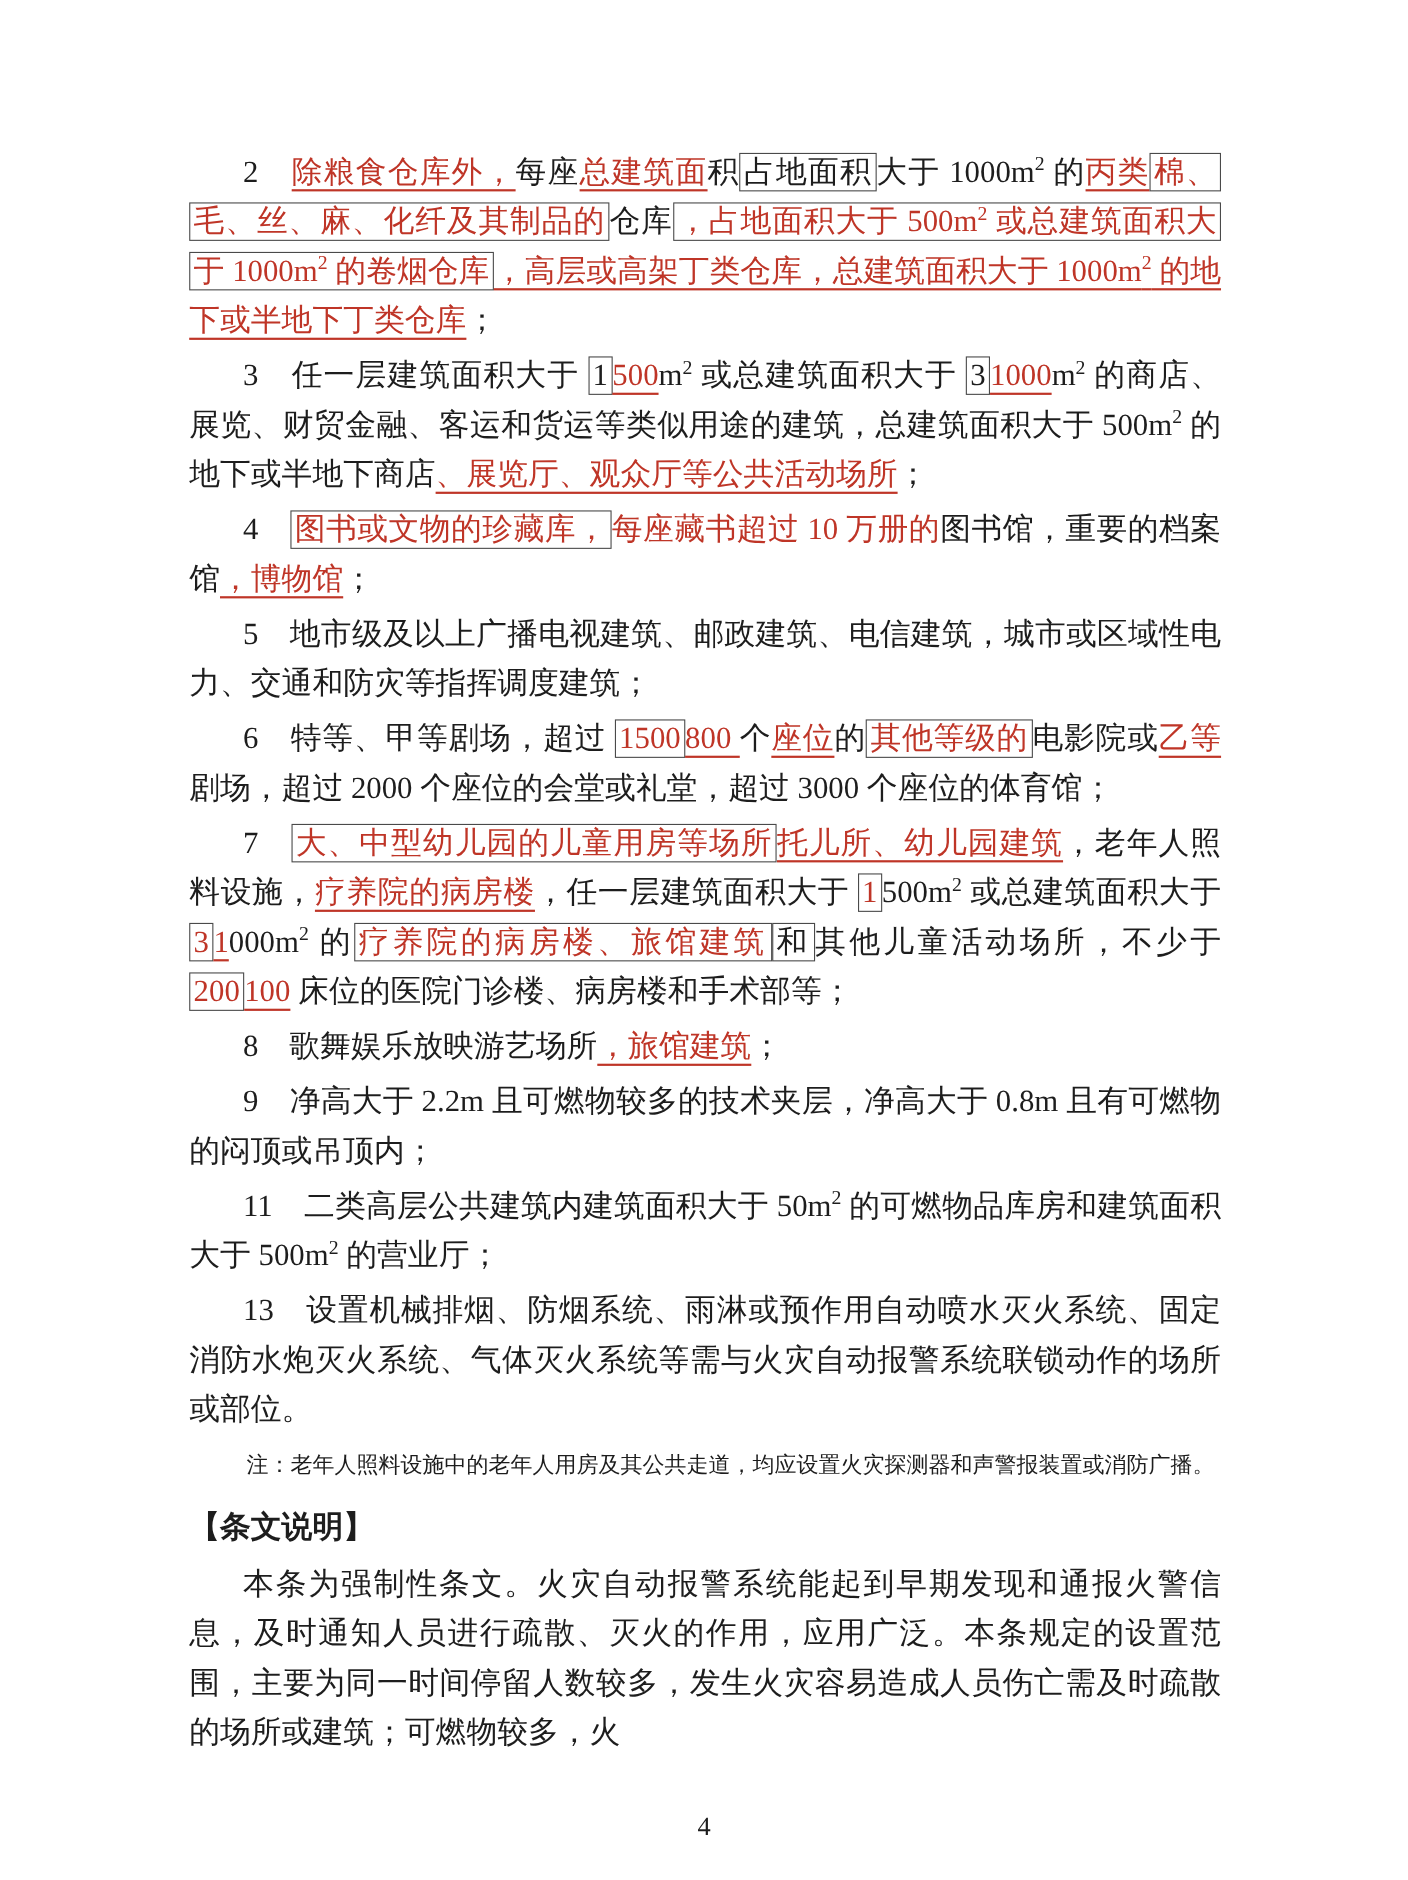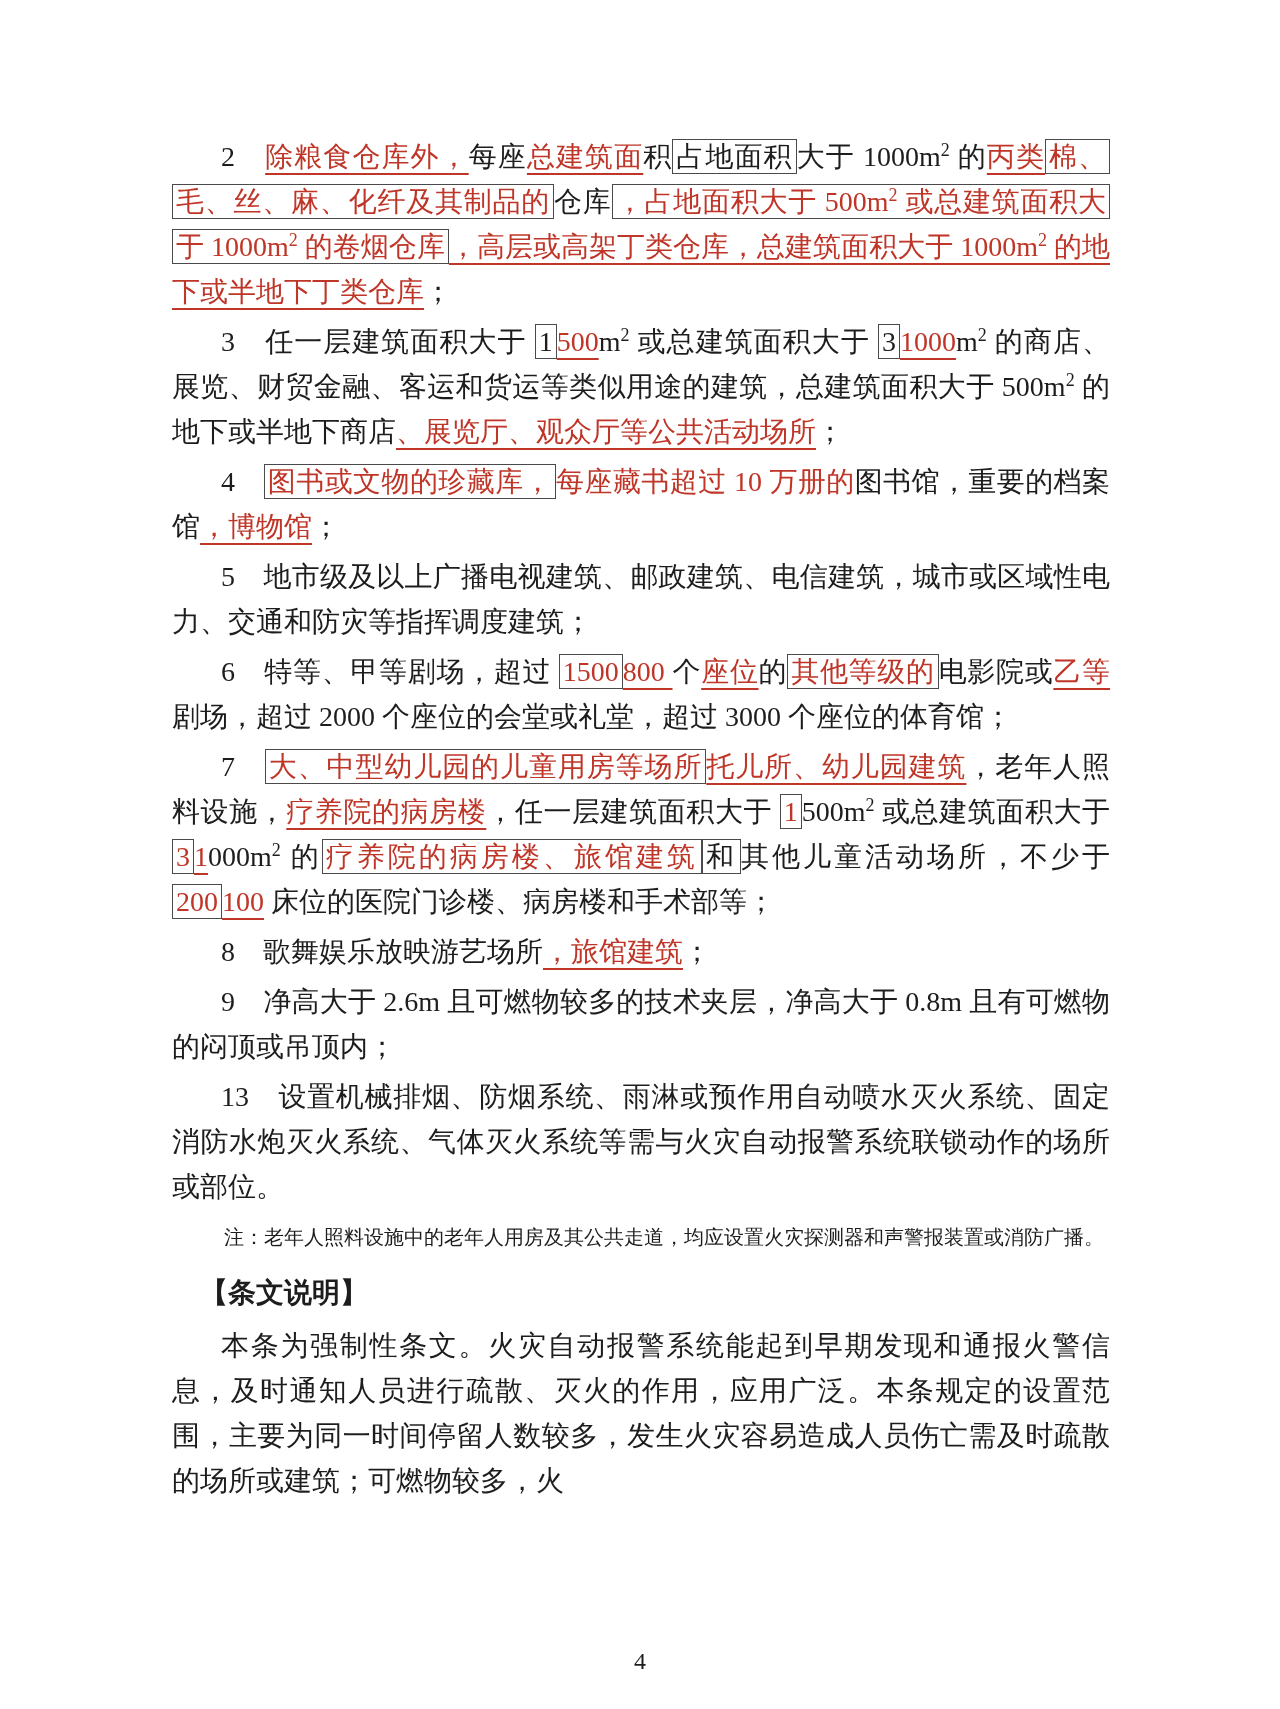--- a/index.html
+++ b/index.html
@@ -24,21 +24,21 @@
     line-height:45px;
     text-align:justify;
     text-justify:inter-character;
   }
   p.para{margin:0 0 5px;text-indent:49px;}
   p.para.note{font-size:20px;text-indent:52px;margin-top:6px;}
   p.para.heading{
     text-indent:0;
     font-weight:bold;
     font-family:"Liberation Sans","DejaVu Sans",sans-serif;
-    margin-top:10px;margin-bottom:8px;margin-left:28px;
+    margin-top:10px;margin-bottom:8px;
   }
   .run{white-space:pre-wrap;}
   .run.i{
     color:var(--red);
     text-decoration:underline;
     text-decoration-color:var(--red);
     text-decoration-thickness:1.6px;
     text-underline-offset:7px;
   }
   .run.r{color:var(--red);}
@@ -63,20 +63,21 @@
 <body>
 
 <div class="doc">
     <p class="para item"><span class="run n">2</span><span class="run n">　</span><span class="run i">除粮食仓库外，</span><span class="run n">每座</span><span class="run i">总建筑面</span><span class="run n">积</span><span class="run bb">占地面积</span><span class="run n">大于 1000m<sup>2</sup> 的</span><span class="run i">丙类</span><span class="run br">棉、毛、丝、麻、化纤及其制品的</span><span class="run n">仓库</span><span class="run br">，占地面积大于 500m<sup>2</sup> 或总建筑面积大于 1000m<sup>2</sup> 的卷烟仓库</span><span class="run i">，高层或高架丁类仓库，总建筑面积大于 1000m<sup>2</sup> 的地下或半地下丁类仓库</span><span class="run n">；</span></p>
     <p class="para item"><span class="run n">3</span><span class="run n">　</span><span class="run n">任一层建筑面积大于 </span><span class="run bb">1</span><span class="run i">500</span><span class="run n">m<sup>2</sup> 或总建筑面积大于 </span><span class="run bb">3</span><span class="run i">1000</span><span class="run n">m<sup>2</sup> 的商店、展览、财贸金融、客运和货运等类似用途的建筑，总建筑面积大于 500m<sup>2</sup> 的地下或半地下商店</span><span class="run i">、展览厅、观众厅等公共活动场所</span><span class="run n">；</span></p>
     <p class="para item"><span class="run n">4</span><span class="run n">　</span><span class="run br">图书或文物的珍藏库，</span><span class="run r">每座藏书超过 10 万册的</span><span class="run n">图书馆，重要的档案馆</span><span class="run i">，博物馆</span><span class="run n">；</span></p>
     <p class="para item"><span class="run n">5</span><span class="run n">　</span><span class="run n">地市级及以上广播电视建筑、邮政建筑、电信建筑，城市或区域性电力、交通和防灾等指挥调度建筑；</span></p>
     <p class="para item"><span class="run n">6</span><span class="run n">　</span><span class="run n">特等、甲等剧场，超过 </span><span class="run br">1500</span><span class="run i">800 </span><span class="run n">个</span><span class="run i">座位</span><span class="run n">的</span><span class="run br">其他等级的</span><span class="run n">电影院或</span><span class="run i">乙等</span><span class="run n">剧场，超过 2000 个座位的会堂或礼堂，超过 3000 个座位的体育馆；</span></p>
     <p class="para item"><span class="run n">7</span><span class="run n">　</span><span class="run br">大、中型幼儿园的儿童用房等场所</span><span class="run i">托儿所、幼儿园建筑</span><span class="run n">，老年人照料设施，</span><span class="run i">疗养院的病房楼</span><span class="run n">，任一层建筑面积大于 </span><span class="run br">1</span><span class="run n">500m<sup>2</sup> 或总建筑面积大于 </span><span class="run br">3</span><span class="run i">1</span><span class="run n">000m<sup>2</sup> 的</span><span class="run br">疗养院的病房楼、旅馆建筑</span><span class="run bb">和</span><span class="run n">其他儿童活动场所，不少于 </span><span class="run br">200</span><span class="run i">100</span><span class="run n"> 床位的医院门诊楼、病房楼和手术部等；</span></p>
     <p class="para item"><span class="run n">8</span><span class="run n">　</span><span class="run n">歌舞娱乐放映游艺场所</span><span class="run i">，旅馆建筑</span><span class="run n">；</span></p>
-    <p class="para item"><span class="run n">9</span><span class="run n">　</span><span class="run n">净高大于 2.6m 且可燃物较多的技术夹层，净高大于 0.8m 且有可燃物的闷顶或吊顶内；</span></p>
+    <p class="para item"><span class="run n">9</span><span class="run n">　</span><span class="run n">净高大于 2.2m 且可燃物较多的技术夹层，净高大于 0.8m 且有可燃物的闷顶或吊顶内；</span></p>
+    <p class="para item"><span class="run n">11</span><span class="run n">　</span><span class="run n">二类高层公共建筑内建筑面积大于 50m<sup>2</sup> 的可燃物品库房和建筑面积大于 500m<sup>2</sup> 的营业厅；</span></p>
     <p class="para item"><span class="run n">13</span><span class="run n">　</span><span class="run n">设置机械排烟、防烟系统、雨淋或预作用自动喷水灭火系统、固定消防水炮灭火系统、气体灭火系统等需与火灾自动报警系统联锁动作的场所或部位。</span></p>
     <p class="para note"><span class="run n">注：老年人照料设施中的老年人用房及其公共走道，均应设置火灾探测器和声警报装置或消防广播。</span></p>
     <p class="para heading"><span class="run n">【条文说明】</span></p>
     <p class="para item"><span class="run n">本条为强制性条文。火灾自动报警系统能起到早期发现和通报火警信息，及时通知人员进行疏散、灭火的作用，应用广泛。本条规定的设置范围，主要为同一时间停留人数较多，发生火灾容易造成人员伤亡需及时疏散的场所或建筑；可燃物较多，火</span></p>
   </div>
 
 <div class="page-number">4</div>
 
 </body></html>

